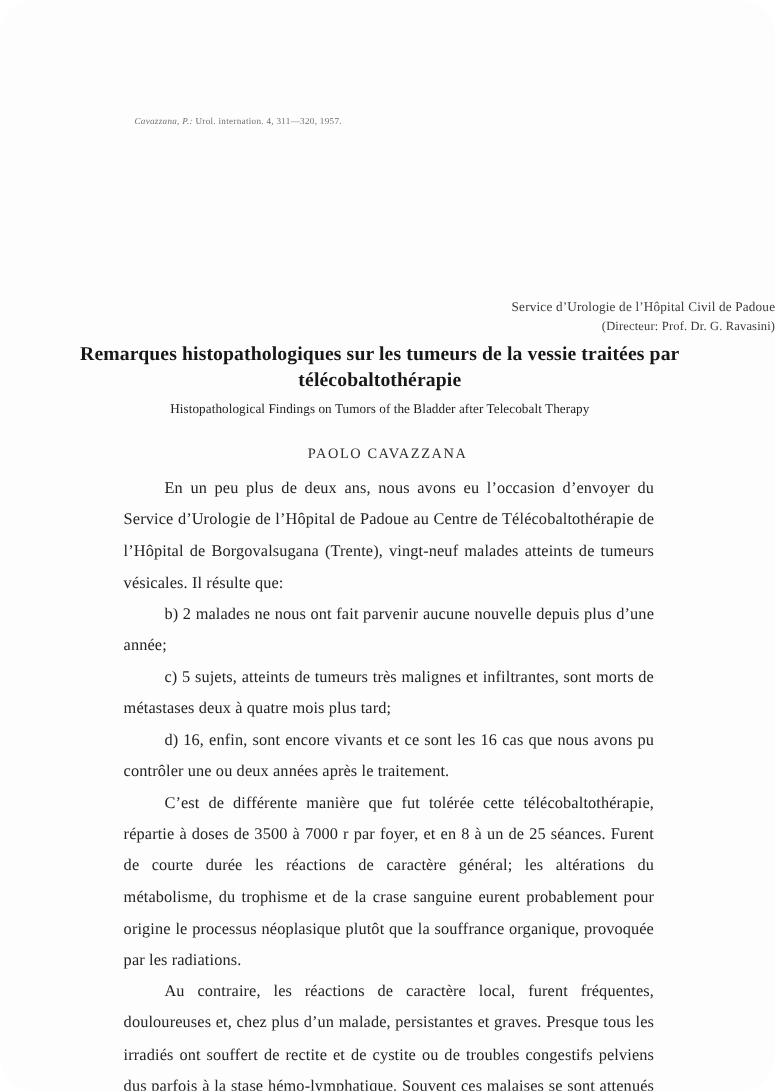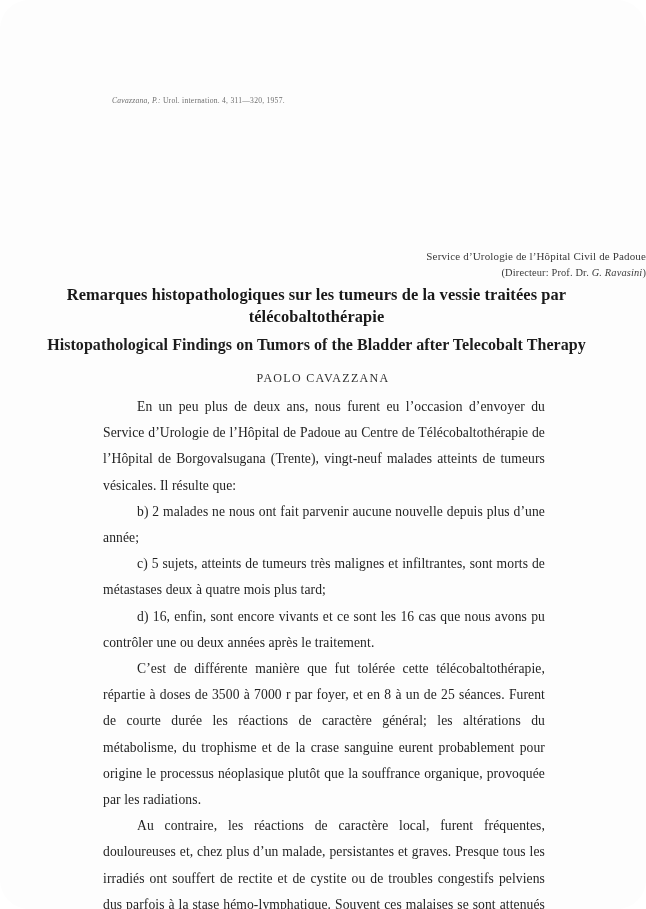--- a/index.html
+++ b/index.html
@@ -46,42 +46,41 @@
     text-align: right;
     font-size: 11px;
     color: #3a3a3a;
     line-height: 1.55;
     letter-spacing: 0.15px;
   }
   .affiliation .director {
     font-size: 10.4px;
   }
   .affiliation .name-italic {
-    font-style: italic;
   }
 
   
   .title-block {
     position: absolute;
     left: 47px;
     right: 60px;
     top: 284px;
     text-align: center;
   }
   .title-main {
     font-size: 16.4px;
     font-weight: bold;
     line-height: 1.32;
     color: #181818;
     letter-spacing: 0.1px;
   }
   .title-sub {
     margin-top: 7px;
-    font-size: 16px;
-    font-weight: bold;
+    font-size: 11px;
+    font-weight: normal;
     line-height: 1.42;
     color: #1c1c1c;
     letter-spacing: 0.05px;
   }
   .title-sub .line-de {
     display: block;
   }
 
   
   .author {
@@ -132,21 +131,21 @@
   <div class="title-block">
     <div class="title-main">Remarques histopathologiques sur les tumeurs de la vessie traitées par télécobaltothérapie</div>
     <div class="title-sub">
       <span>Histopathological Findings on Tumors of the Bladder after Telecobalt Therapy</span>
     </div>
   </div>
 
   <div class="author">PAOLO CAVAZZANA</div>
 
   <div class="body-text">
-    <p>En un peu plus de deux ans, nous furent eu l’occasion d’envoyer du Service d’Urologie de l’Hôpital de Padoue au Centre de Télécobaltothérapie de l’Hôpital de Borgovalsugana (Trente), vingt-neuf malades atteints de tumeurs vésicales. Il résulte que:</p>
+    <p>En un peu plus de deux ans, nous avons eu l’occasion d’envoyer du Service d’Urologie de l’Hôpital de Padoue au Centre de Télécobaltothérapie de l’Hôpital de Borgovalsugana (Trente), vingt-neuf malades atteints de tumeurs vésicales. Il résulte que:</p>
     <p>b) 2 malades ne nous ont fait parvenir aucune nouvelle depuis plus d’une année;</p>
     <p>c) 5 sujets, atteints de tumeurs très malignes et infiltrantes, sont morts de métastases deux à quatre mois plus tard;</p>
     <p>d) 16, enfin, sont encore vivants et ce sont les 16 cas que nous avons pu contrôler une ou deux années après le traitement.</p>
     <p>C’est de différente manière que fut tolérée cette télécobaltothérapie, répartie à doses de 3500 à 7000 r par foyer, et en 8 à un de 25 séances. Furent de courte durée les réactions de caractère général; les altérations du métabolisme, du trophisme et de la crase sanguine eurent probablement pour origine le processus néoplasique plutôt que la souffrance organique, provoquée par les radiations.</p>
     <p>Au contraire, les réactions de caractère local, furent fréquentes, douloureuses et, chez plus d’un malade, persistantes et graves. Presque tous les irradiés ont souffert de rectite et de cystite ou de troubles congestifs pelviens dus parfois à la stase hémo-lymphatique. Souvent ces malaises se sont attenués en quelques mois</p>
   </div>
 
 </div>
 
 </body></html>

